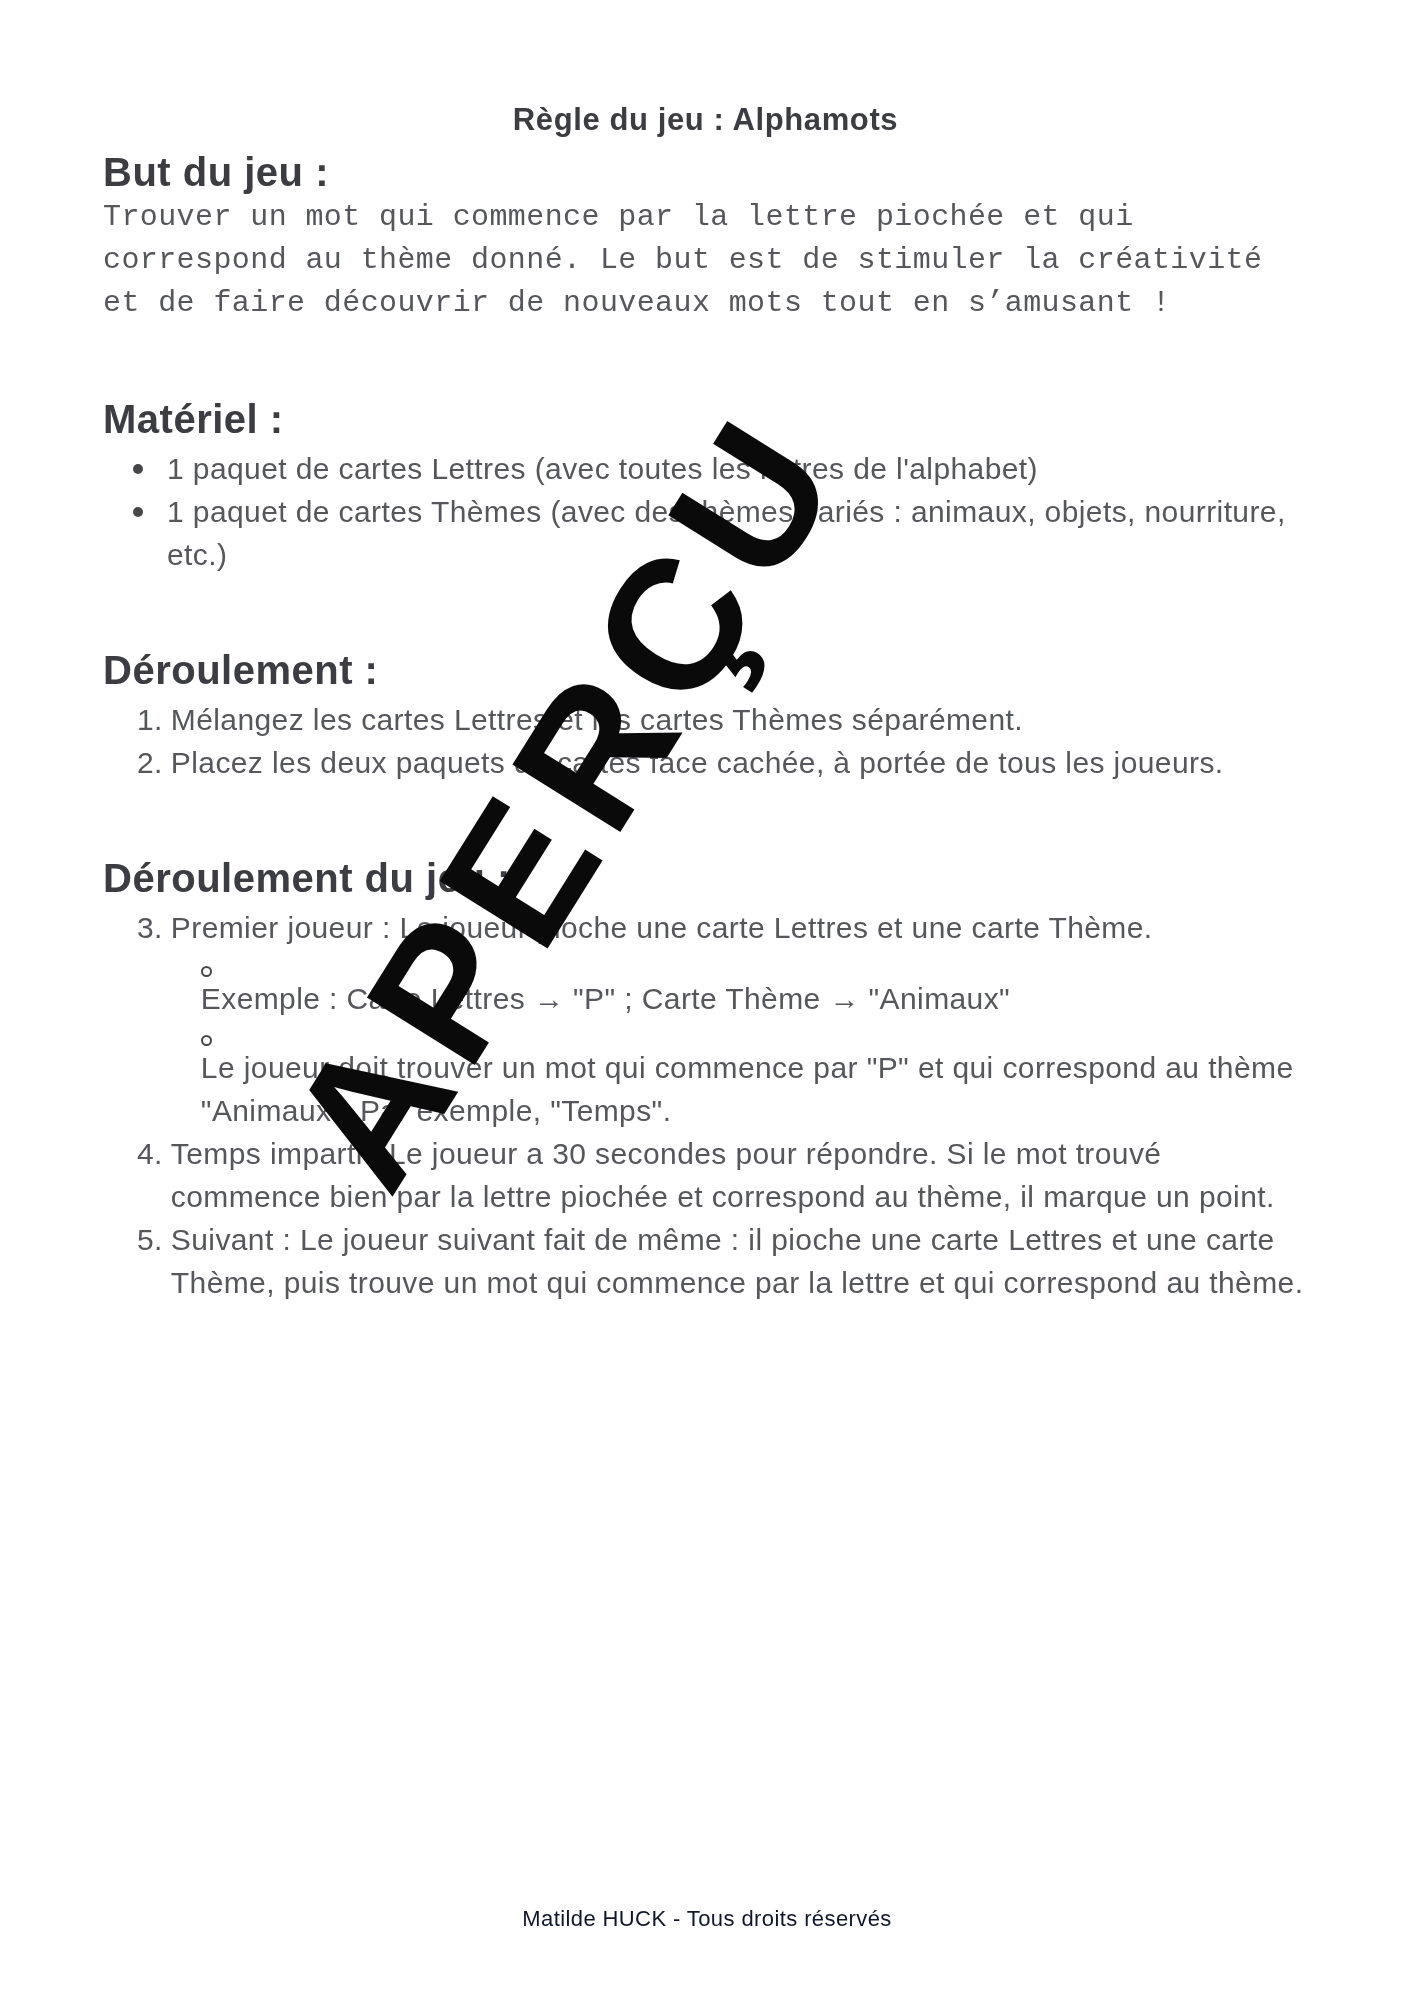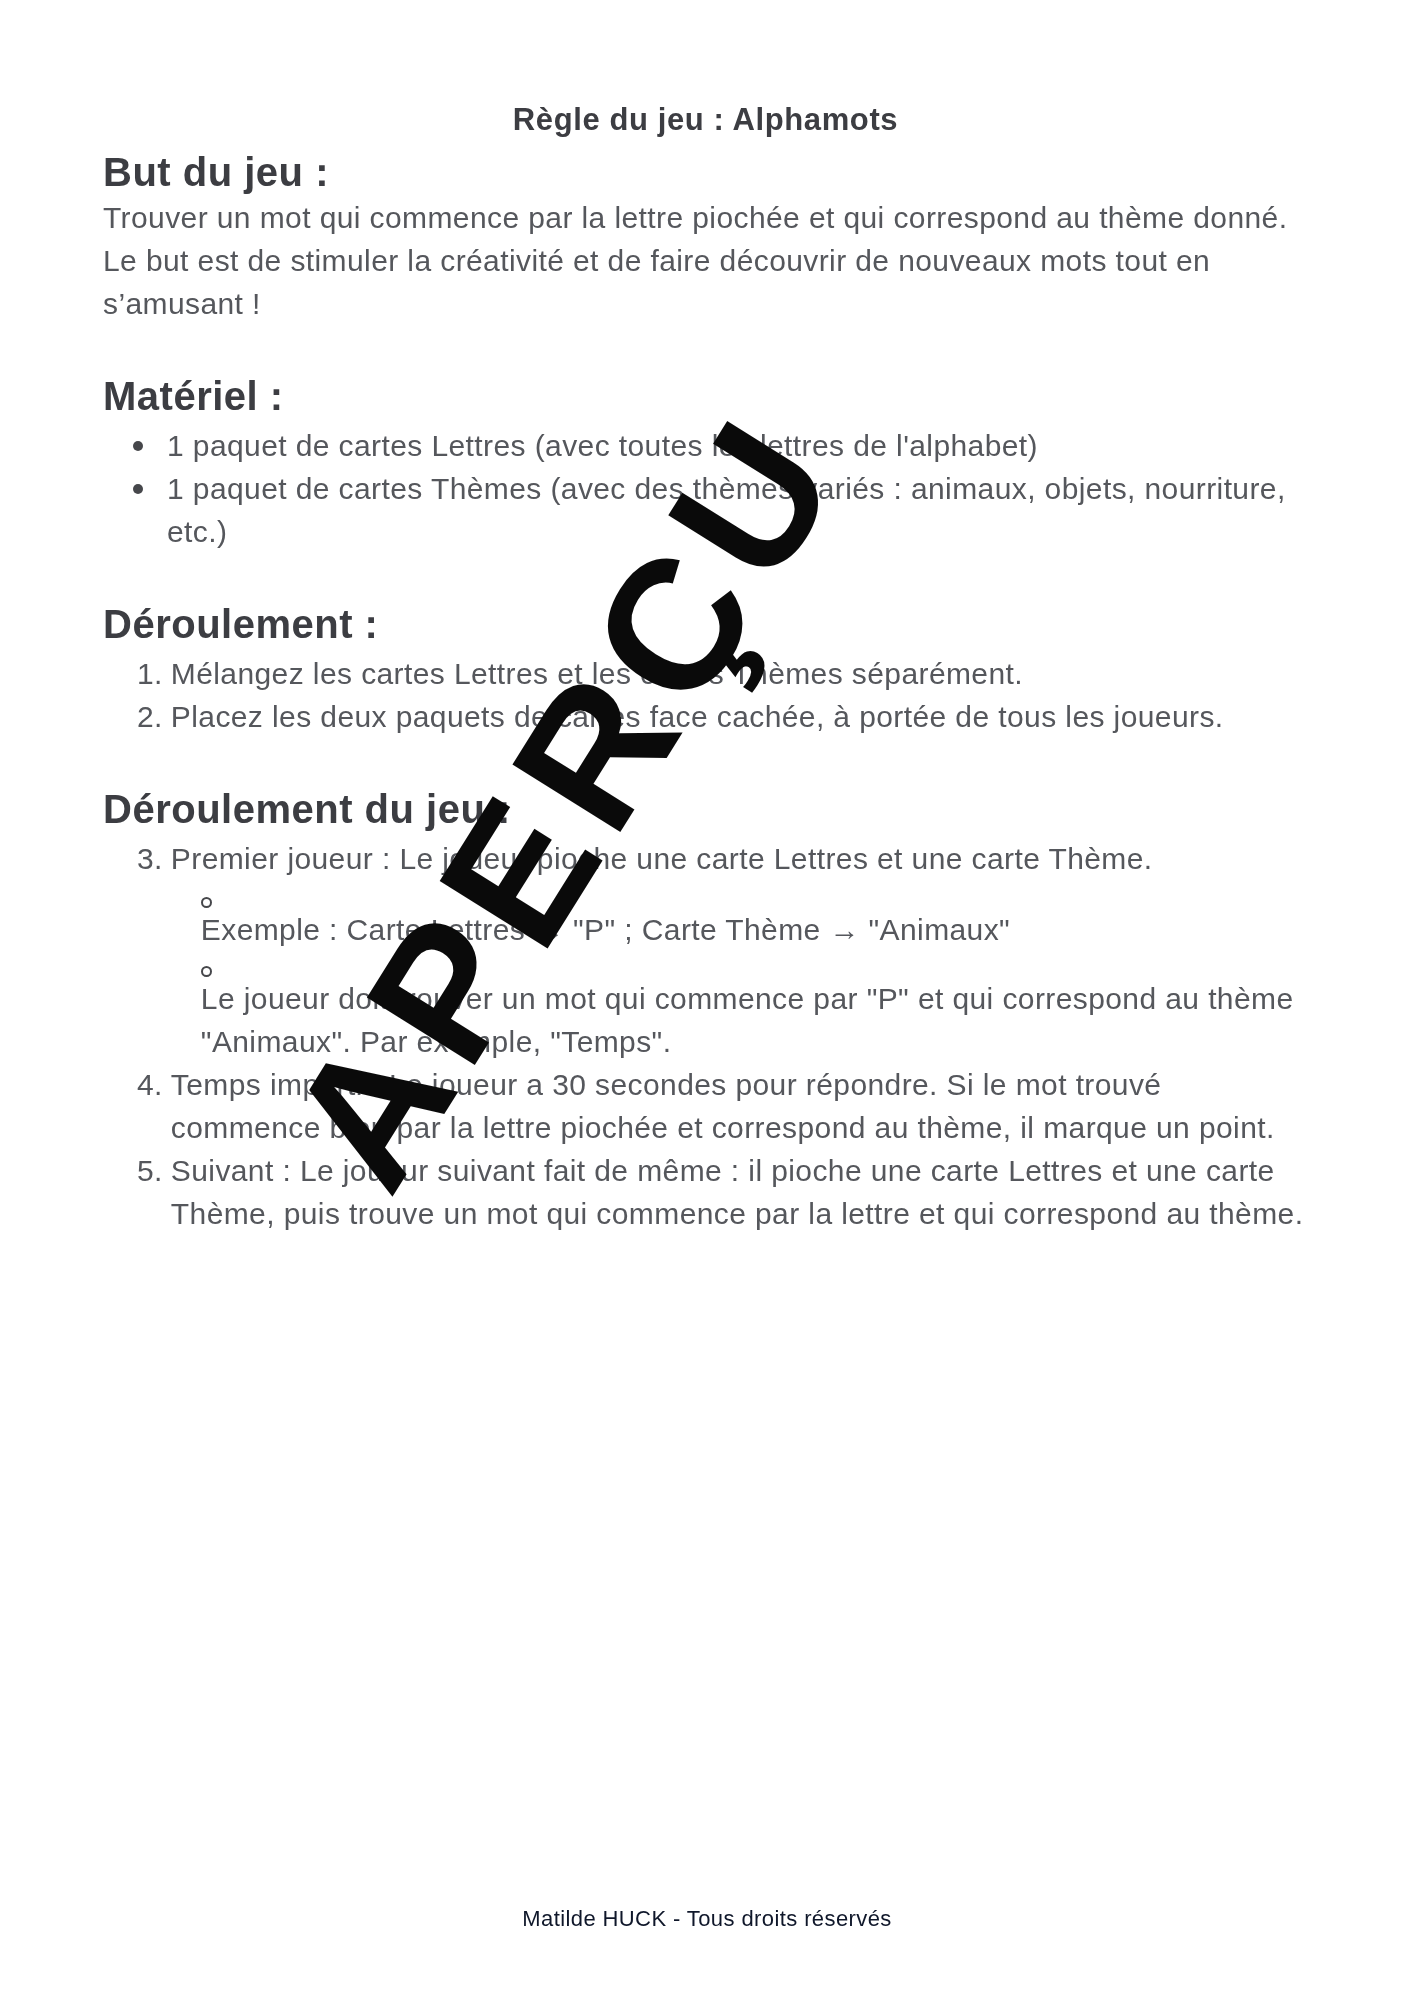--- a/index.html
+++ b/index.html
@@ -30,22 +30,22 @@
     letter-spacing: 0.6px;
     margin-bottom: 10px;
   }
   .heading {
     font-size: 40px;
     font-weight: bold;
     color: #3c3d42;
     letter-spacing: 0.5px;
   }
   .section { margin-top: 0; }
-  .section + .section { margin-top: 50px; }
-  .body-text { margin-top: 2px; }
+  .section + .section { margin-top: 73px; }
+  .body-text { margin-top: 2px; font-family: Liberation Mono, monospace; }
 
   .bullet-list { margin-top: 6px; }
   .bullet-item { display: flex; padding-left: 30px; }
   .dot {
     flex: 0 0 auto;
     width: 10px; height: 10px;
     border-radius: 50%;
     background: #46474b;
     margin: 17px 24px 0 0;
   }

